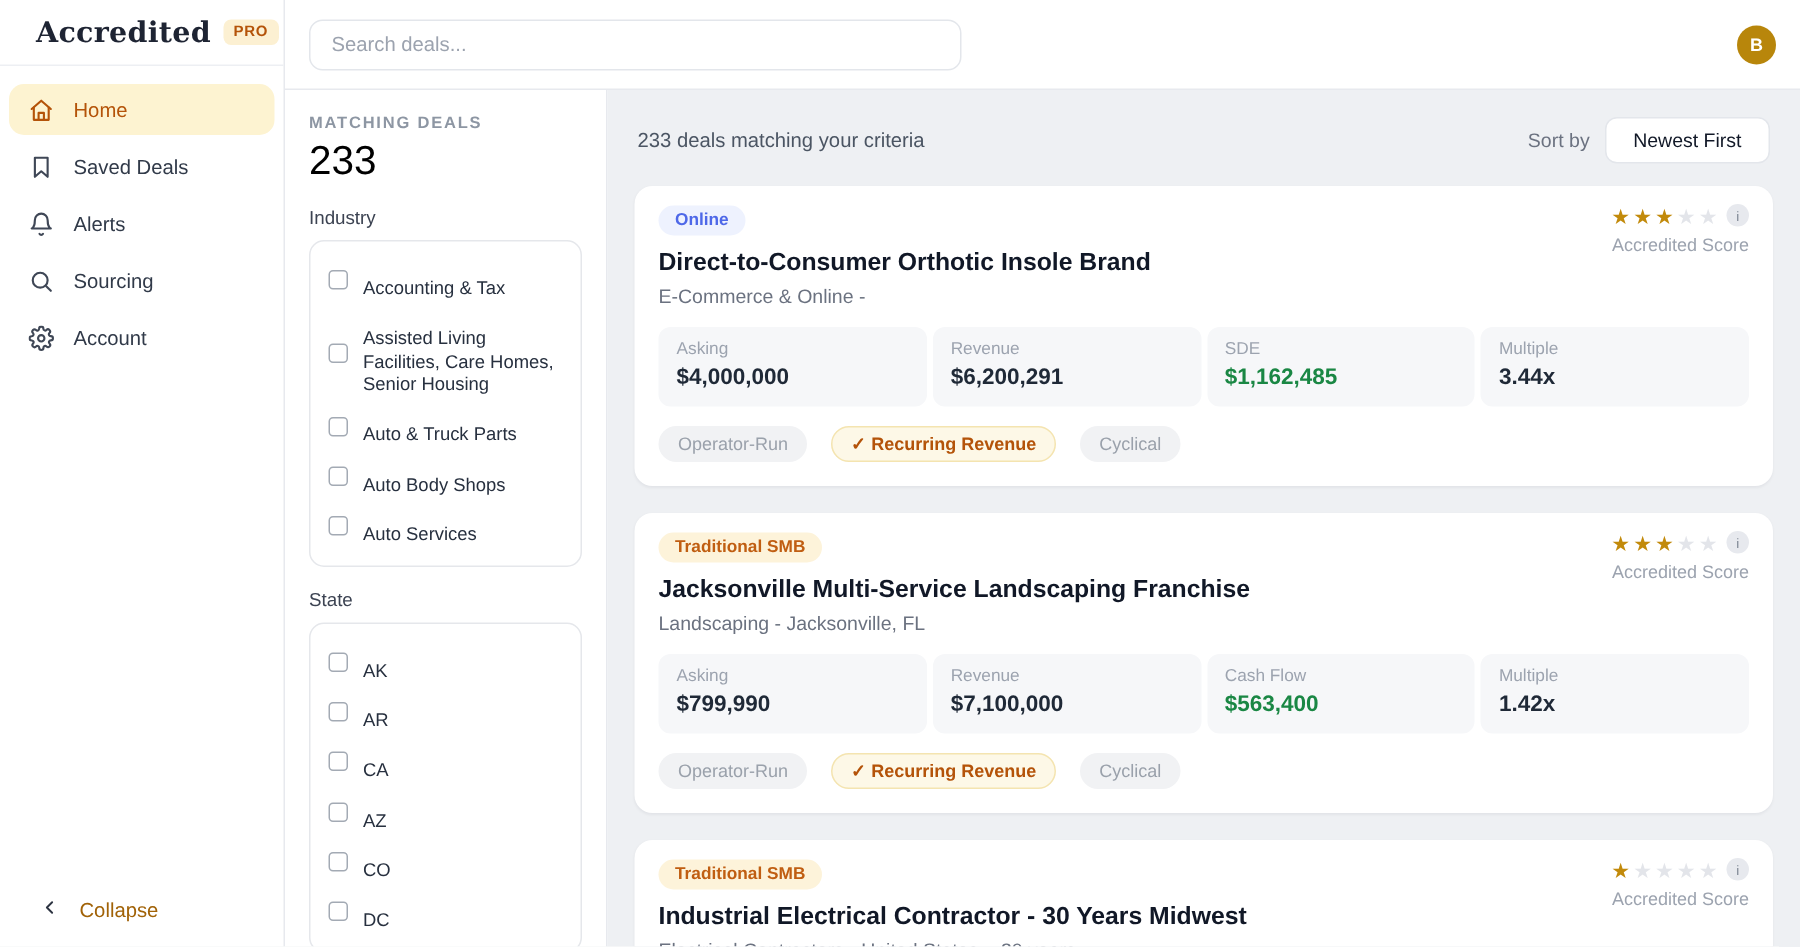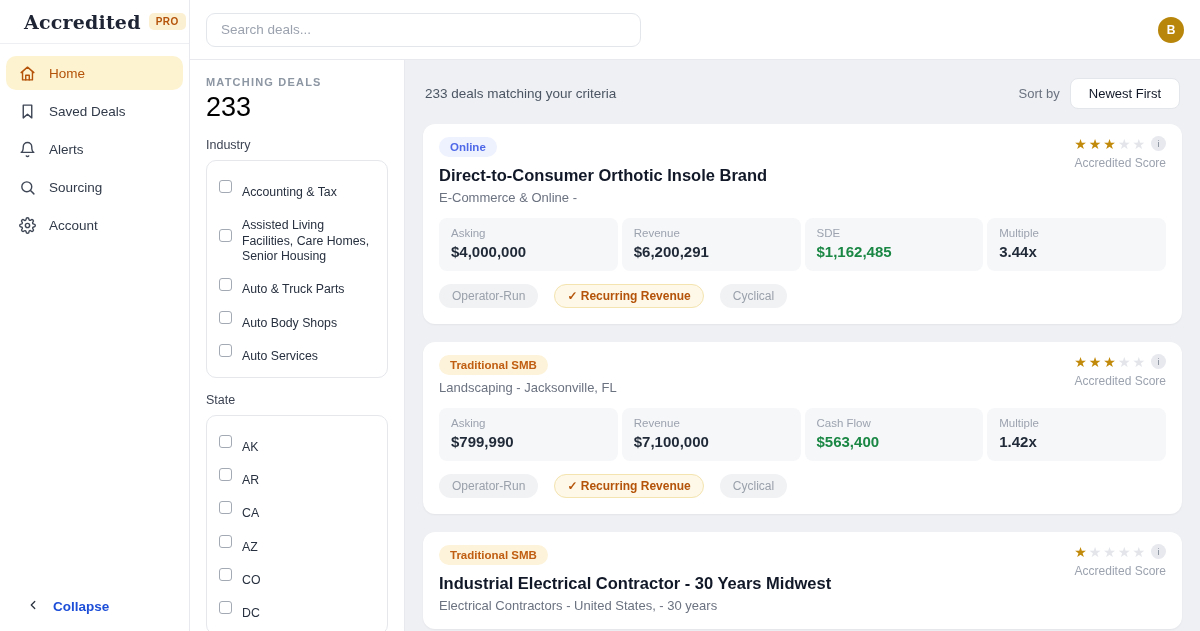--- a/index.html
+++ b/index.html
@@ -11,21 +11,21 @@
   .sidebar { width:190px; min-width:190px; background:#fff; border-right:1px solid #e7e9ee; display:flex; flex-direction:column; }
   .sidebar-header { height:44px; min-height:44px; display:flex; align-items:center; gap:8px; padding-left:24px; border-bottom:1px solid #edeff3; }
   .logo { font-family:"DejaVu Serif",serif; font-weight:700; font-size:19px; color:#1e2433; letter-spacing:.2px; }
   .pro-badge { background:#fcf0d2; color:#b45309; font-size:10px; font-weight:700; padding:3px 7px; border-radius:5px; letter-spacing:.5px; }
   .nav { flex:1; padding:12px 6px; }
   .nav-item { display:flex; align-items:center; gap:13px; height:34px; padding:0 13px; margin-bottom:4px; border-radius:10px; color:#313a49; font-size:13.5px; font-weight:400; cursor:pointer; }
   .nav-item .nav-icon { display:flex; color:#3f4756; }
   .nav-item.active { background:#fdf3d1; color:#b45309; }
   .nav-item.active .nav-icon { color:#b45309; }
   .nav-icon svg { width:17px; height:17px; }
-  .collapse-row { display:flex; align-items:center; gap:13px; padding:0 0 16px 26px; color:#1d4ed8; font-size:13.5px; cursor:pointer;font-weight:bold; }
+  .collapse-row { display:flex; align-items:center; gap:13px; padding:0 0 16px 26px; color:#a16207; font-size:13.5px; cursor:pointer; }
   .collapse-row svg { width:14px; height:14px; color:#2d3442; }
 
   
   .right { flex:1; display:flex; flex-direction:column; min-width:0; }
   .topbar { height:60px; min-height:60px; background:#fff; border-bottom:1px solid #e7e9ee; display:flex; align-items:center; justify-content:space-between; padding:0 16px; }
   .search-input { width:435px; height:34px; border:1px solid #e3e6eb; border-radius:9px; padding:0 14px; font-size:13.5px; color:#1f2937; background:#fff; outline:none; font-family:inherit; }
   .search-input::placeholder { color:#9ca3af; }
   .avatar { width:26px; height:26px; border-radius:50%; background:#b8860b; color:#fff; font-size:12px; font-weight:700; display:flex; align-items:center; justify-content:center; cursor:pointer; }
 
   .content { flex:1; display:flex; min-height:0; }
@@ -265,20 +265,21 @@
                 </div>
               </div>
     <div class="tags">
                 <span class="tag muted">Operator-Run</span>
                 <span class="tag gold">✓ Recurring Revenue</span>
                 <span class="tag muted">Cyclical</span>
               </div>
   </article>
             <article class="deal-card">
     <span class="deal-badge smb">Traditional SMB</span>
+    <h3 class="deal-title">Jacksonville Multi-Service Landscaping Franchise</h3>
     <div class="deal-subtitle">Landscaping - Jacksonville, FL</div>
     <div class="score-block">
       <div class="stars">
                   <span class="star filled">★</span>
                   <span class="star filled">★</span>
                   <span class="star filled">★</span>
                   <span class="star">★</span>
                   <span class="star">★</span>
                   <span class="info-icon">i</span>
                 </div>

